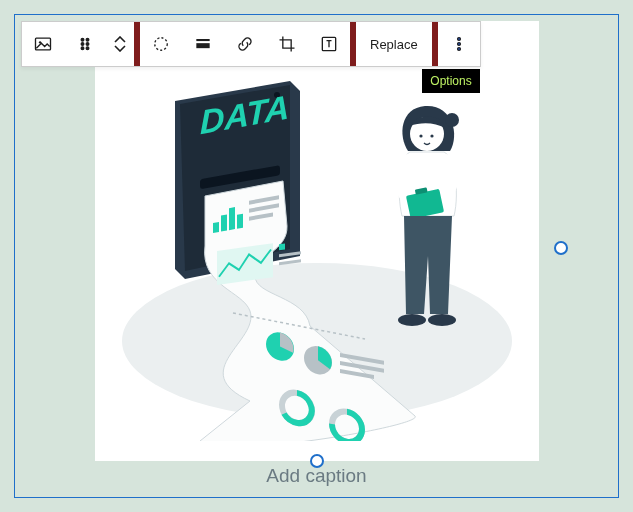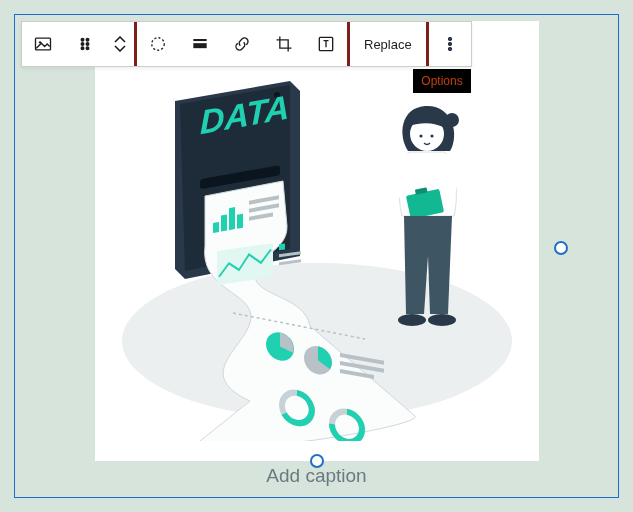--- a/index.html
+++ b/index.html
@@ -31,21 +31,21 @@
     background: #fff;
     border: 1px solid #ccc;
     display: flex;
     align-items: stretch;
     box-shadow: 0 2px 4px rgba(0,0,0,0.06);
     z-index: 5;
   }
   .tb-group {
     display: flex;
     align-items: stretch;
-    border-right: 3px solid #7f1d1d;
+    border-right: 6px solid #7f1d1d;
   }
   .tb-group:last-child { border-right: none; }
   .tb-btn {
     width: 42px;
     display: flex;
     align-items: center;
     justify-content: center;
     cursor: pointer;
     position: relative;
     background: #fff;
@@ -69,21 +69,21 @@
     justify-content: center;
     cursor: pointer;
     background: #fff;
   }
   .movers svg { width: 12px; height: 8px; }
   .tooltip {
     position: absolute;
     top: 47px;
     right: 0;
     background: #000;
-    color: #c2410c;
+    color: #bef264;
     font-size: 12px;
     padding: 5px 8px;
     white-space: nowrap;
   }
 
   .canvas {
     margin-top: 6px;
     width: 444px;
     height: 440px;
     background: #fff;

